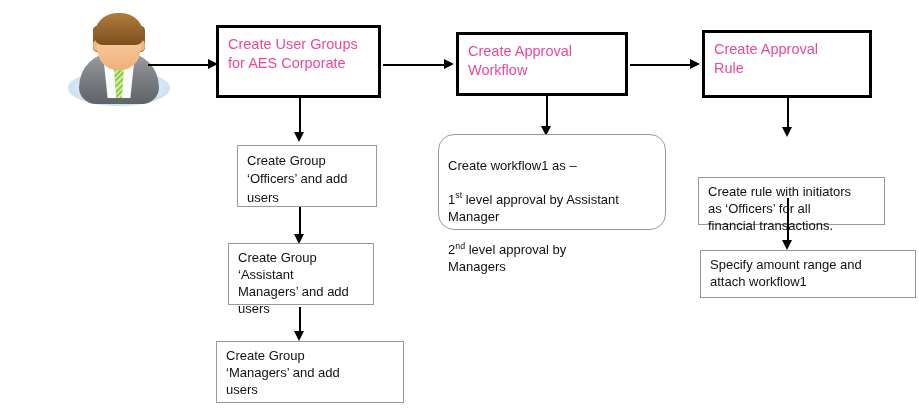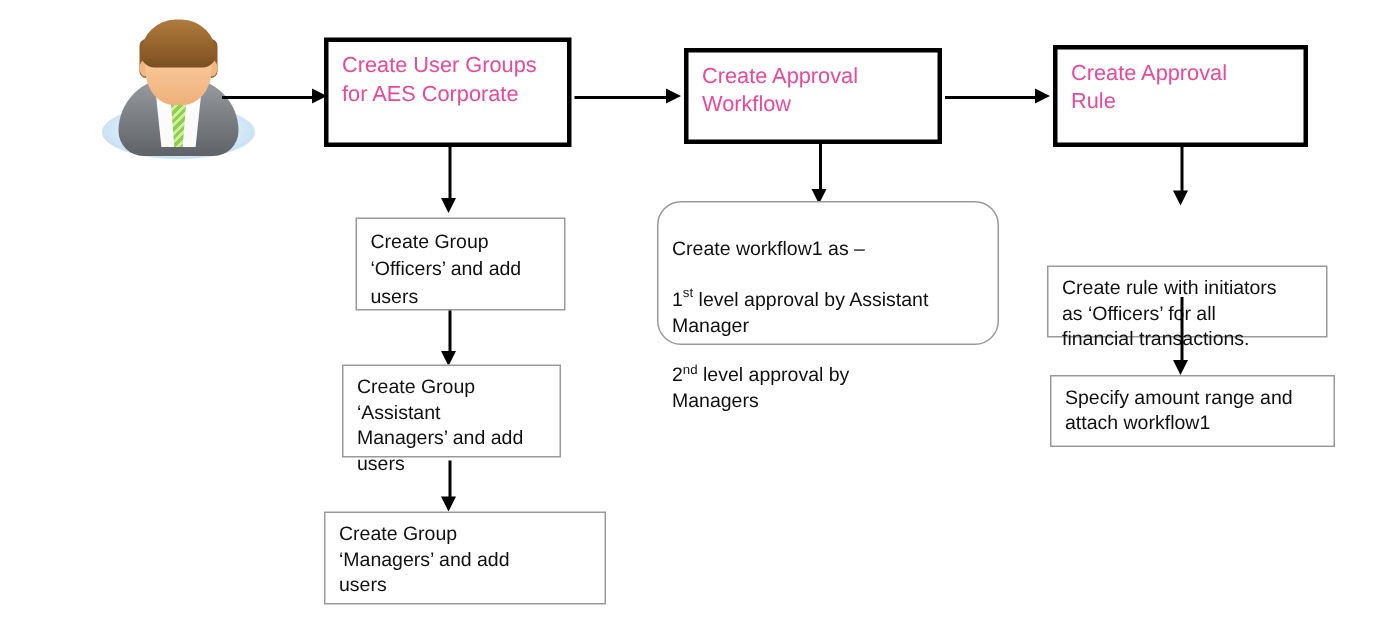--- a/index.html
+++ b/index.html
@@ -308,18 +308,18 @@
 
   <div class="node node-sub tight" style="left:698px; top:134px; width:187px; height:48px;margin-top:43px;">
     <span class="node-text">Create rule with initiators
 as ‘Officers’ for all
 financial transactions.</span>
   </div>
 
   <div class="conn conn-v" style="left:787px; top:198px; height:44px;"></div>
   <div class="arrow arrow-down" style="left:782px; top:240px;"></div>
 
-  <div class="node node-sub tight" style="left:700px; top:250px; width:190px; height:48px;">
+  <div class="node node-sub tight" style="left:700px; top:250px; width:216px; height:48px;">
     <span class="node-text">Specify amount range and
 attach workflow1</span>
   </div>
 
 </div>
 
 </body></html>

